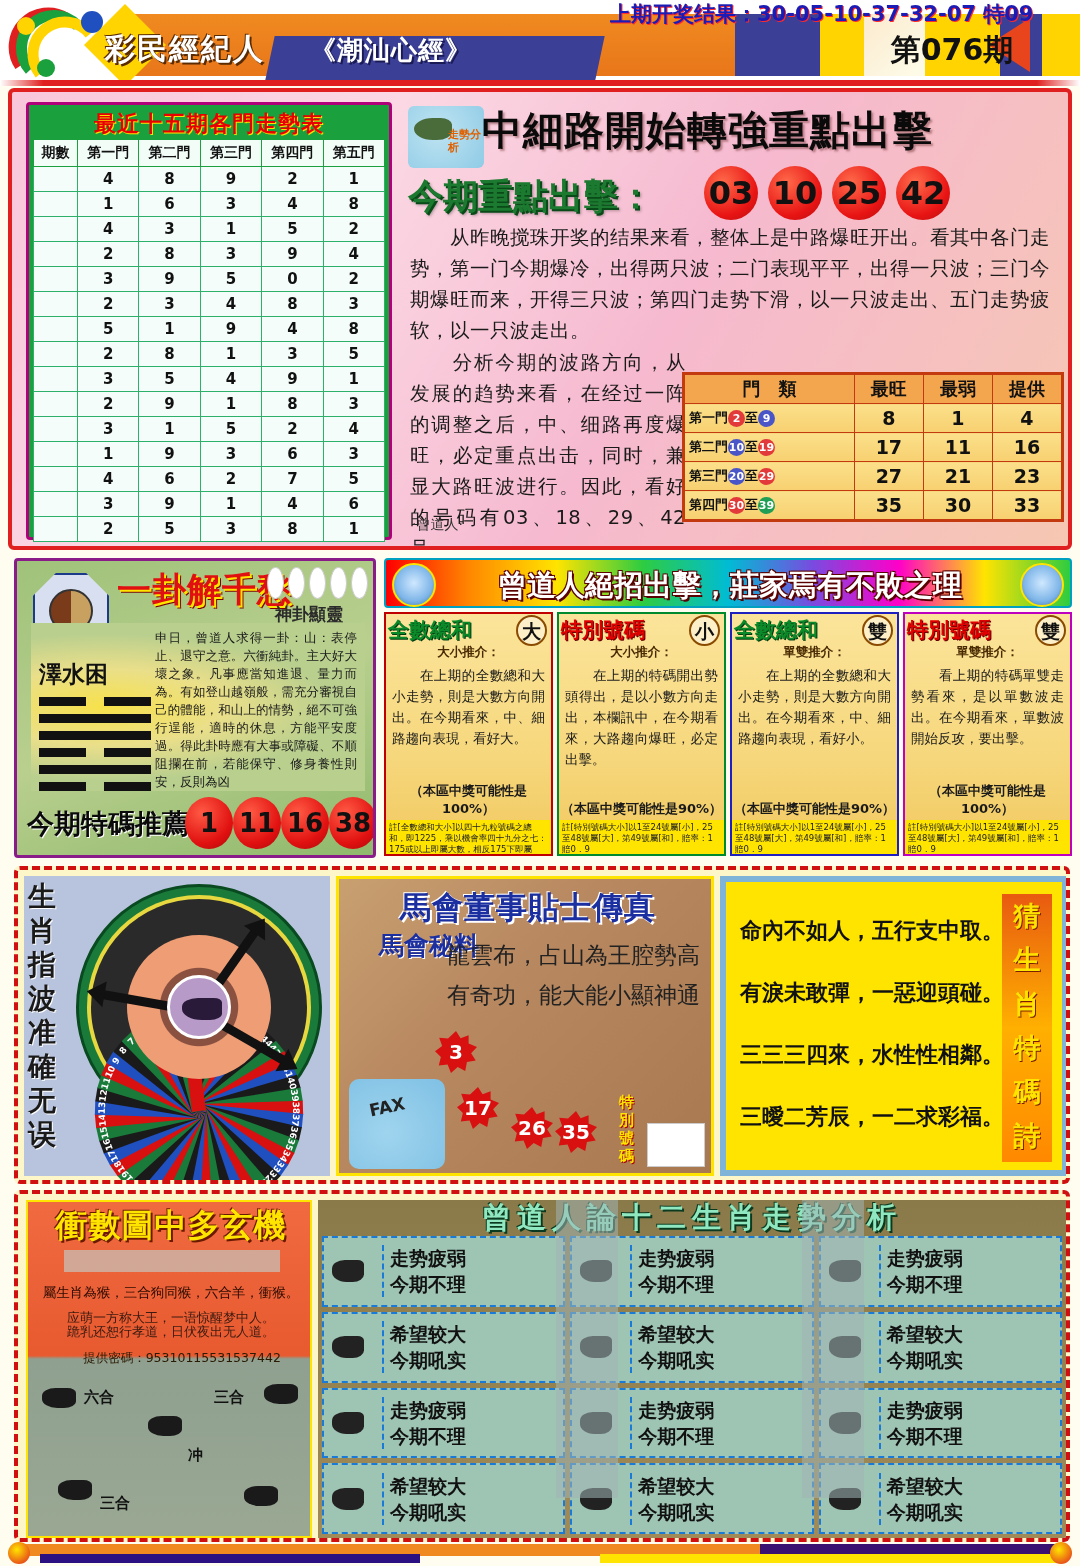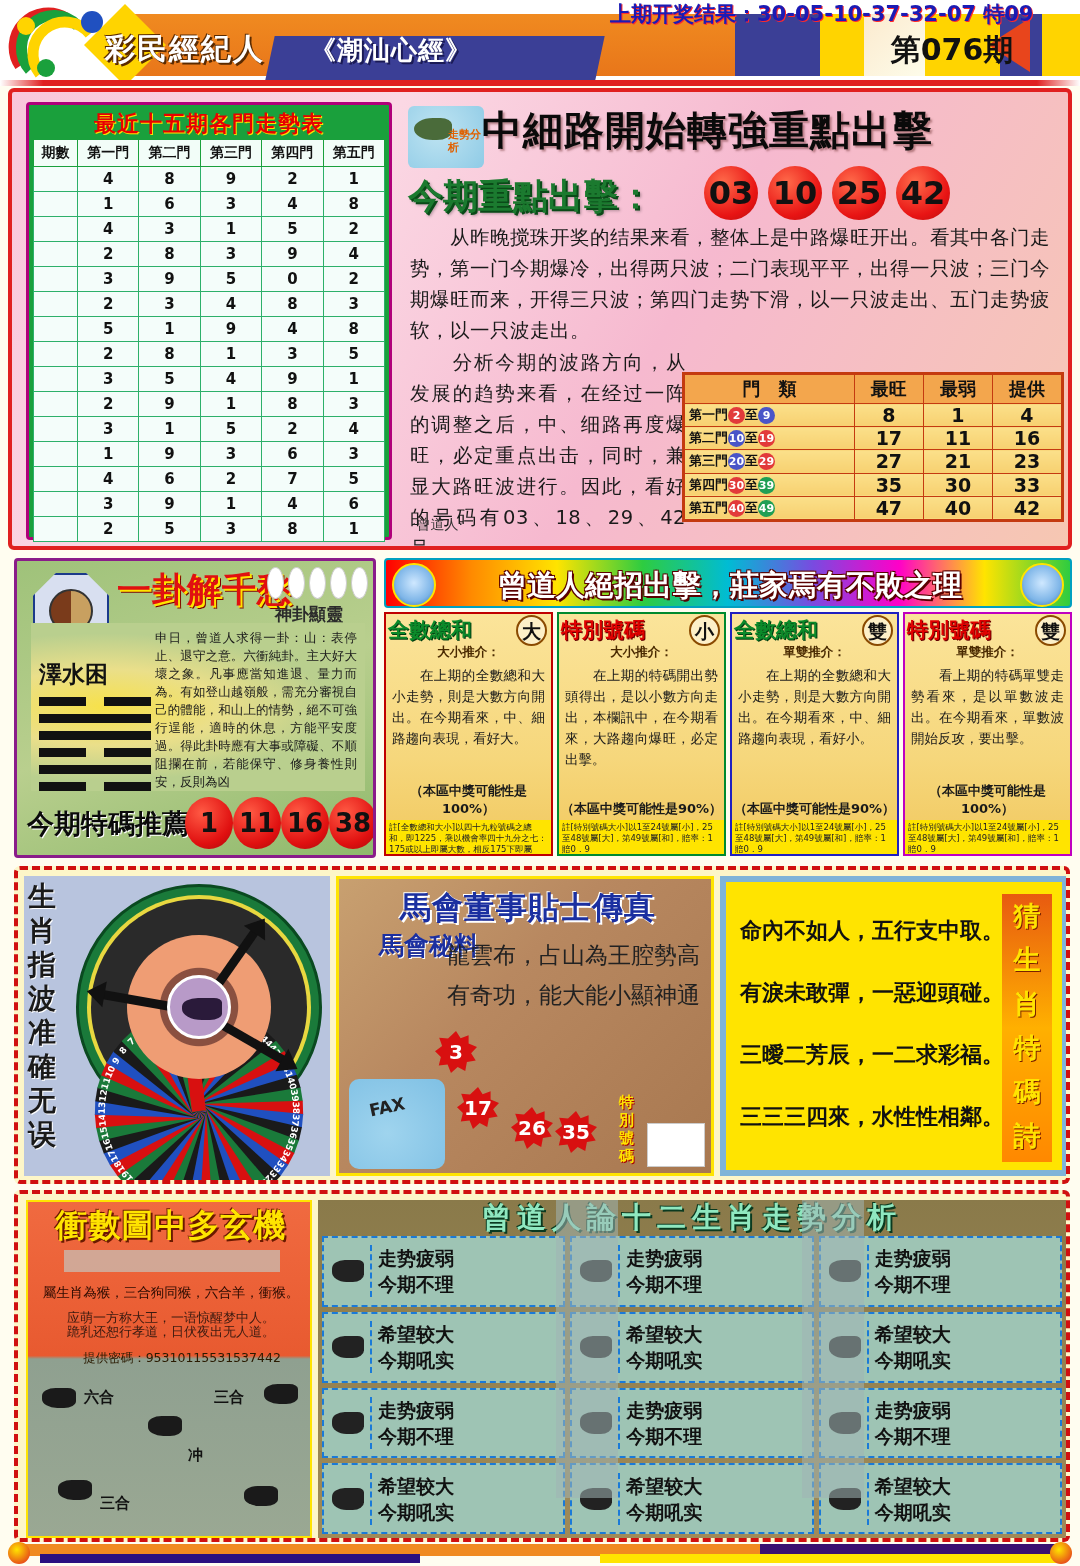--- a/index.html
+++ b/index.html
@@ -262,21 +262,21 @@
 
   .p4b { position:absolute; left:300px; top:6px; width:748px; height:338px;
       background: linear-gradient(180deg,#8a7a4a,#a08a58); overflow:hidden;}
   .p4b-title { position:absolute; left:0; top:0; width:748px; height:34px; text-align:center;
       font-size:29px; font-weight:bold; color:#8fe8c0; line-height:34px; letter-spacing:6px;
       text-shadow: 2px 2px 0 #0a3a20, -1px -1px 0 #0a3a20;
       font-family:"DejaVu Sans","Liberation Sans",sans-serif; white-space:nowrap;}
   .zgrid { position:absolute; left:4px; top:36px; width:740px; height:298px;
       display:grid; grid-template-columns:repeat(3,1fr); grid-template-rows:repeat(4,1fr); gap:5px;}
   .zcell { border:2px dashed #1a7ad8; background:#9ec4b4; display:flex; align-items:center;
-      padding:2px 4px; position:relative;}
+      padding:2px 4px; position:relative;gap:12px;}
   .zcell .ic { width:42px; height:38px; flex:none; position:relative;}
   .zcell .ic .shape { position:absolute; left:4px; top:8px; width:32px; height:22px;
       background:#222; border-radius:40% 20% 35% 45%;}
   .zcell .tx { flex:1; border-left:2px dashed #1a7ad8; padding-left:6px; font-size:19px;
       color:#111; line-height:26px; font-weight:bold;
       font-family:"DejaVu Sans","Liberation Sans",sans-serif; white-space:nowrap;}
   .zveil { position:absolute; top:0; width:62px; height:298px; background:rgba(160,180,180,.55);
       pointer-events:none;}
 
   
@@ -503,26 +503,20 @@
               <td class="men-lbl">第三門<span class="minib" style="background:#4a55c8">20</span>至<span class="minib" style="background:#e23a3a">29</span></td>
               <td>27</td>
               <td>21</td>
               <td>23</td>
             </tr>
             <tr>
               <td class="men-lbl">第四門<span class="minib" style="background:#e23a3a">30</span>至<span class="minib" style="background:#1f9f55">39</span></td>
               <td>35</td>
               <td>30</td>
               <td>33</td>
-            </tr>
-            <tr>
-              <td class="men-lbl">第五門<span class="minib" style="background:#e23a3a">40</span>至<span class="minib" style="background:#1f9f55">49</span></td>
-              <td>47</td>
-              <td>40</td>
-              <td>42</td>
             </tr>
           </tbody>
       </table>
     </div>
   </div>
 </div>
 
 <div class="panel2L">
   <div class="bagua">
     <div class="bagua-oct"></div>
@@ -688,22 +682,22 @@
   <div class="burst" style="left: 96px; top: 152px;">3</div>
       <div class="burst" style="left: 118px; top: 208px;">17</div>
       <div class="burst" style="left: 172px; top: 228px;">26</div>
       <div class="burst" style="left: 216px; top: 232px;">35</div>
     </div>
 
   <div class="p3c">
     <div class="p3c-lines" id="poem-lines">
         <div class="p3c-line">命內不如人，五行支中取。</div>
         <div class="p3c-line">有淚未敢彈，一惡迎頭碰。</div>
+        <div class="p3c-line">三三三四來，水性性相鄰。</div>
         <div class="p3c-line">三曖二芳辰，一二求彩福。</div>
-        <div class="p3c-line">三三三四來，水性性相鄰。</div>
       </div>
     <div class="p3c-side">猜生肖特碼詩</div>
   </div>
 </div>
 
 <div class="panel4">
   <div class="p4a">
     <div class="p4a-title">衝數圖中多玄機</div>
     <div class="p4a-blur"></div>
     <div class="p4a-t1">屬生肖為猴，三合狗同猴，六合羊，衝猴。</div>

